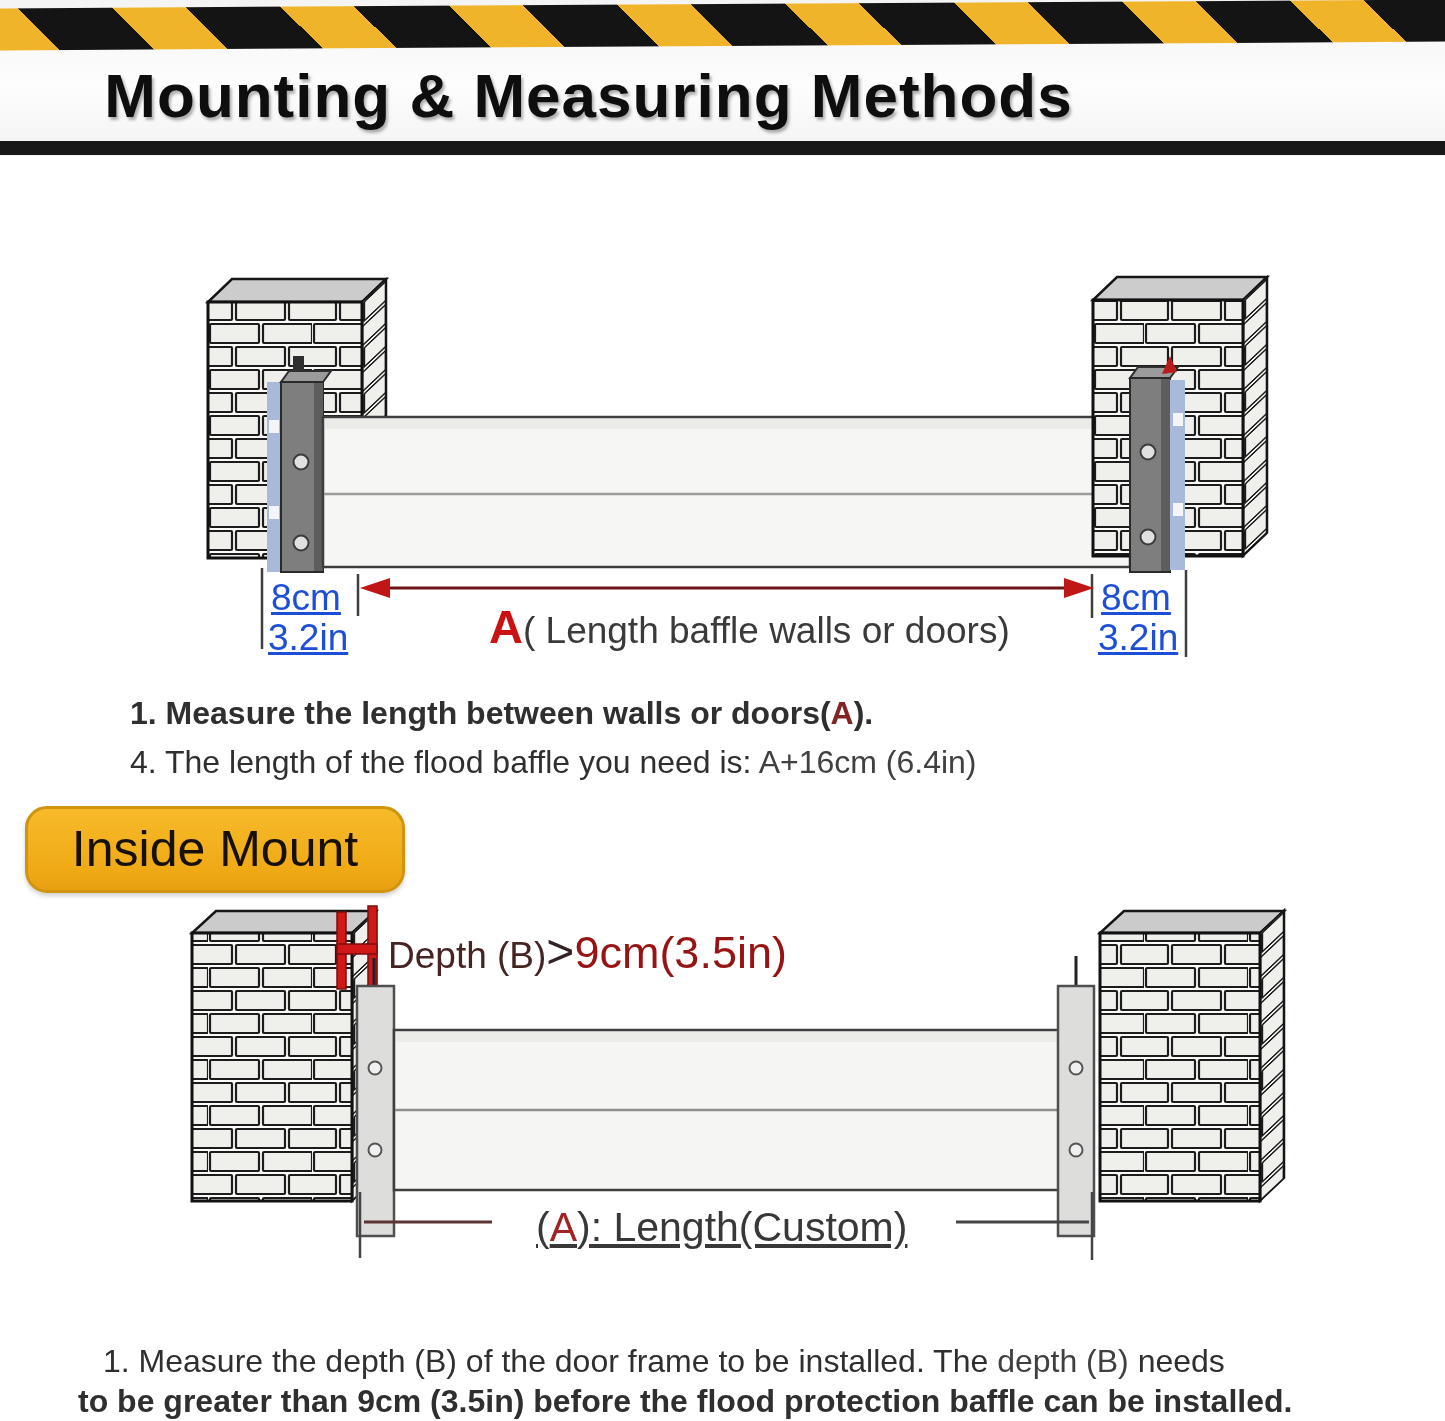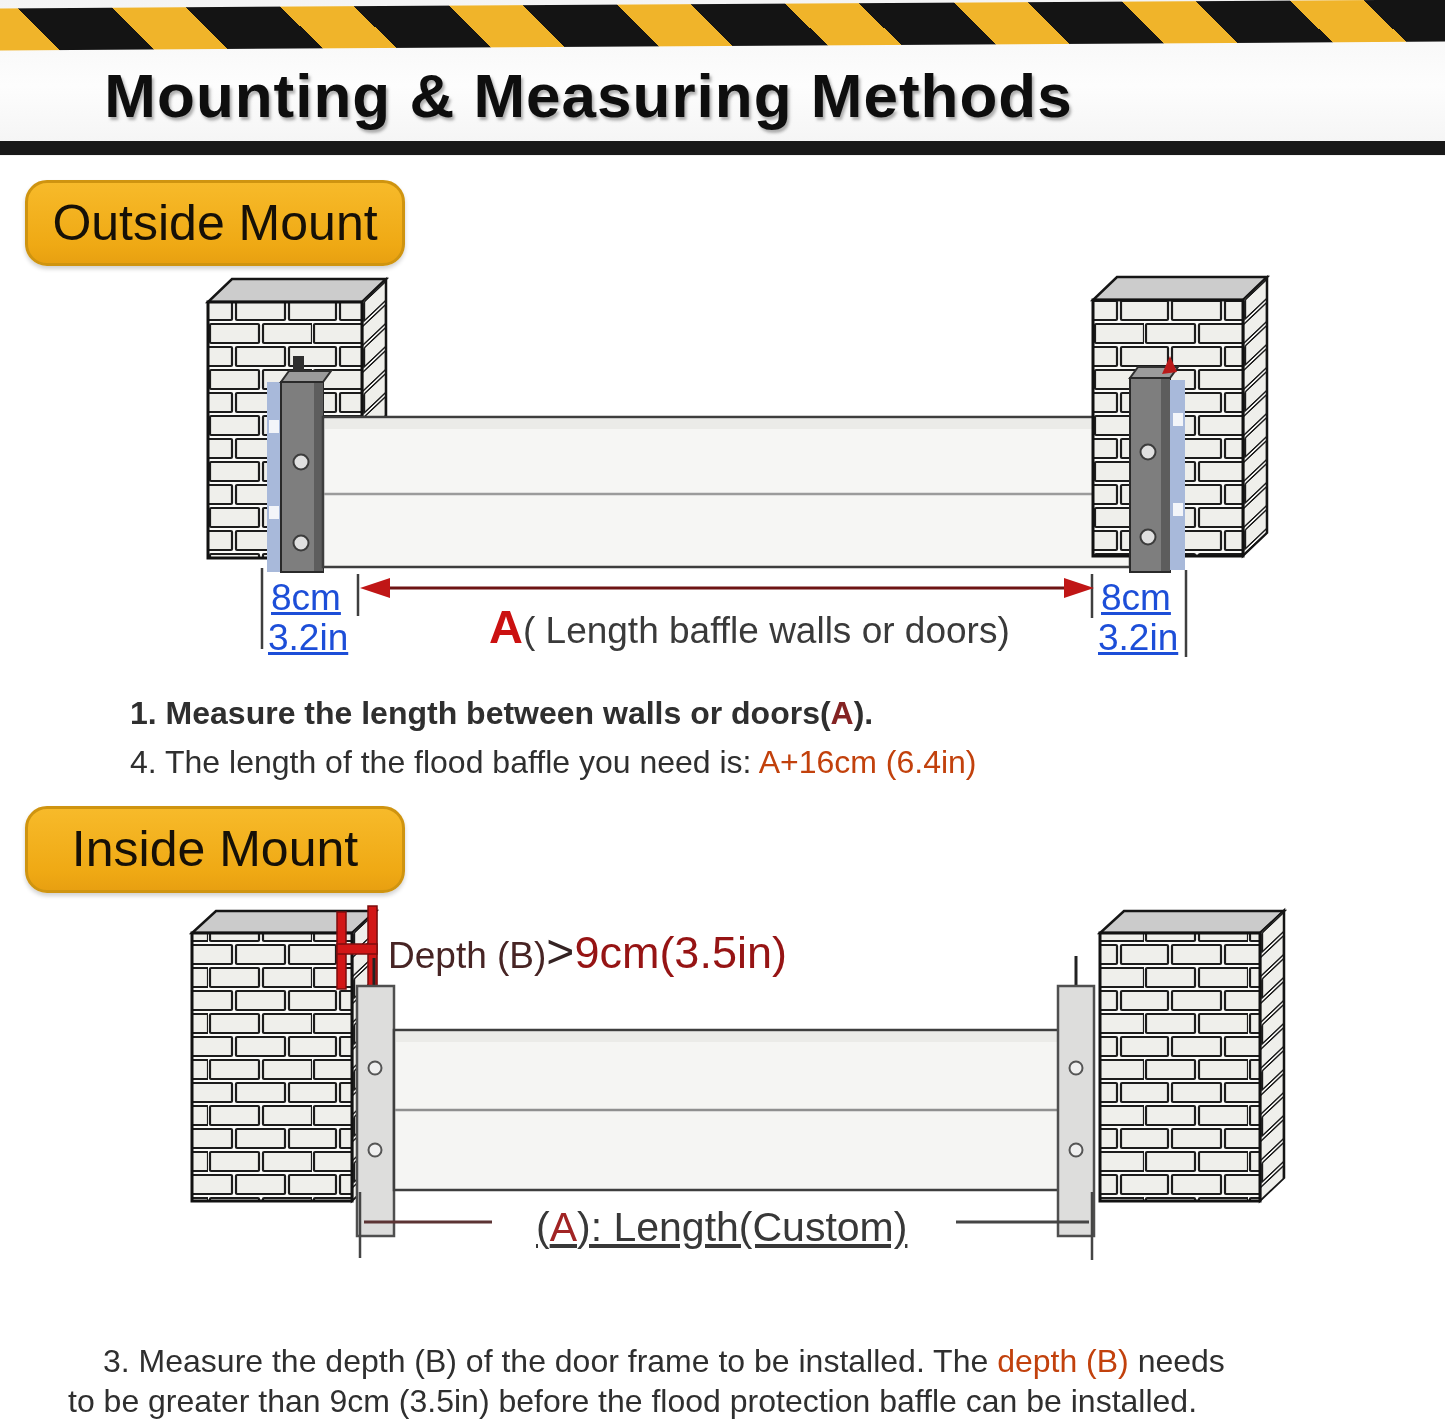--- a/index.html
+++ b/index.html
@@ -33,35 +33,34 @@
   .depth-label{white-space:nowrap;display:flex;align-items:baseline;}
   .depth-label .d-name{font-size:37px;color:#472424;}
   .depth-label .d-gt{font-size:48px;color:#342323;}
   .depth-label .d-val{font-size:45px;color:#961414;}
   .len-label{white-space:nowrap;font-size:41px;color:#383838;}
   .len-label .len-a{color:#a12424;}
 
   
   .step{font-size:32px;color:#2f2f2f;white-space:nowrap;}
   .accent{color:#842323;}
-  .accent-strong{color:#c2410c;}
+  .accent-strong{color:#404040;}
 
   svg{display:block;}
 </style>
 </head>
 <body>
 
 <div class="stage">
 
   <div class="abs header-band"></div>
   <div class="abs hazard"></div>
   <div class="abs page-title">Mounting &amp; Measuring Methods</div>
   <div class="abs title-bar"></div>
 
-  <div class="abs badge badge-outside">Outside Mount</div>
 
   <svg class="abs" style="left:0;top:270px;" width="1445" height="430" viewBox="0 270 1445 430">
     <defs>
       <pattern id="brick" patternUnits="userSpaceOnUse" width="104" height="46">
         <rect width="104" height="46" fill="#fbfbf9"></rect>
         <g fill="#efefeb" stroke="#1c1c1c" stroke-width="2.2">
           <rect x="2" y="2" width="49" height="19" rx="1"></rect>
           <rect x="55" y="2" width="49" height="19" rx="1"></rect>
           <rect x="-25" y="25" width="49" height="19" rx="1"></rect>
           <rect x="28" y="25" width="49" height="19" rx="1"></rect>
@@ -201,19 +200,19 @@
     <span class="d-name">Depth (B) </span>
       <span class="d-gt">&gt;</span>
       <span class="d-val">9cm(3.5in)</span>
   </div>
 
   <div class="abs len-label" style="left:536px;top:1204px;text-decoration:underline;">
     <span>(</span><span class="len-a">A</span><span>): Length(Custom)</span>
   </div>
 
   <div class="abs step" style="left:103px;top:1343px;">
-    <span>3. Measure the depth (B) of the door frame to be installed. The </span><span class="accent-strong">depth (B)</span><span> needs</span>
-  </div>
-  <div class="abs step" style="left:68px;top:1383px;">
+    <span>1. Measure the depth (B) of the door frame to be installed. The </span><span class="accent-strong">depth (B)</span><span> needs</span>
+  </div>
+  <div class="abs step" style="left:78px;top:1383px;font-weight:bold;">
     <span>to be greater than 9cm (3.5in) before the flood protection baffle can be installed.</span>
   </div>
 
 </div>
 
 </body></html>

